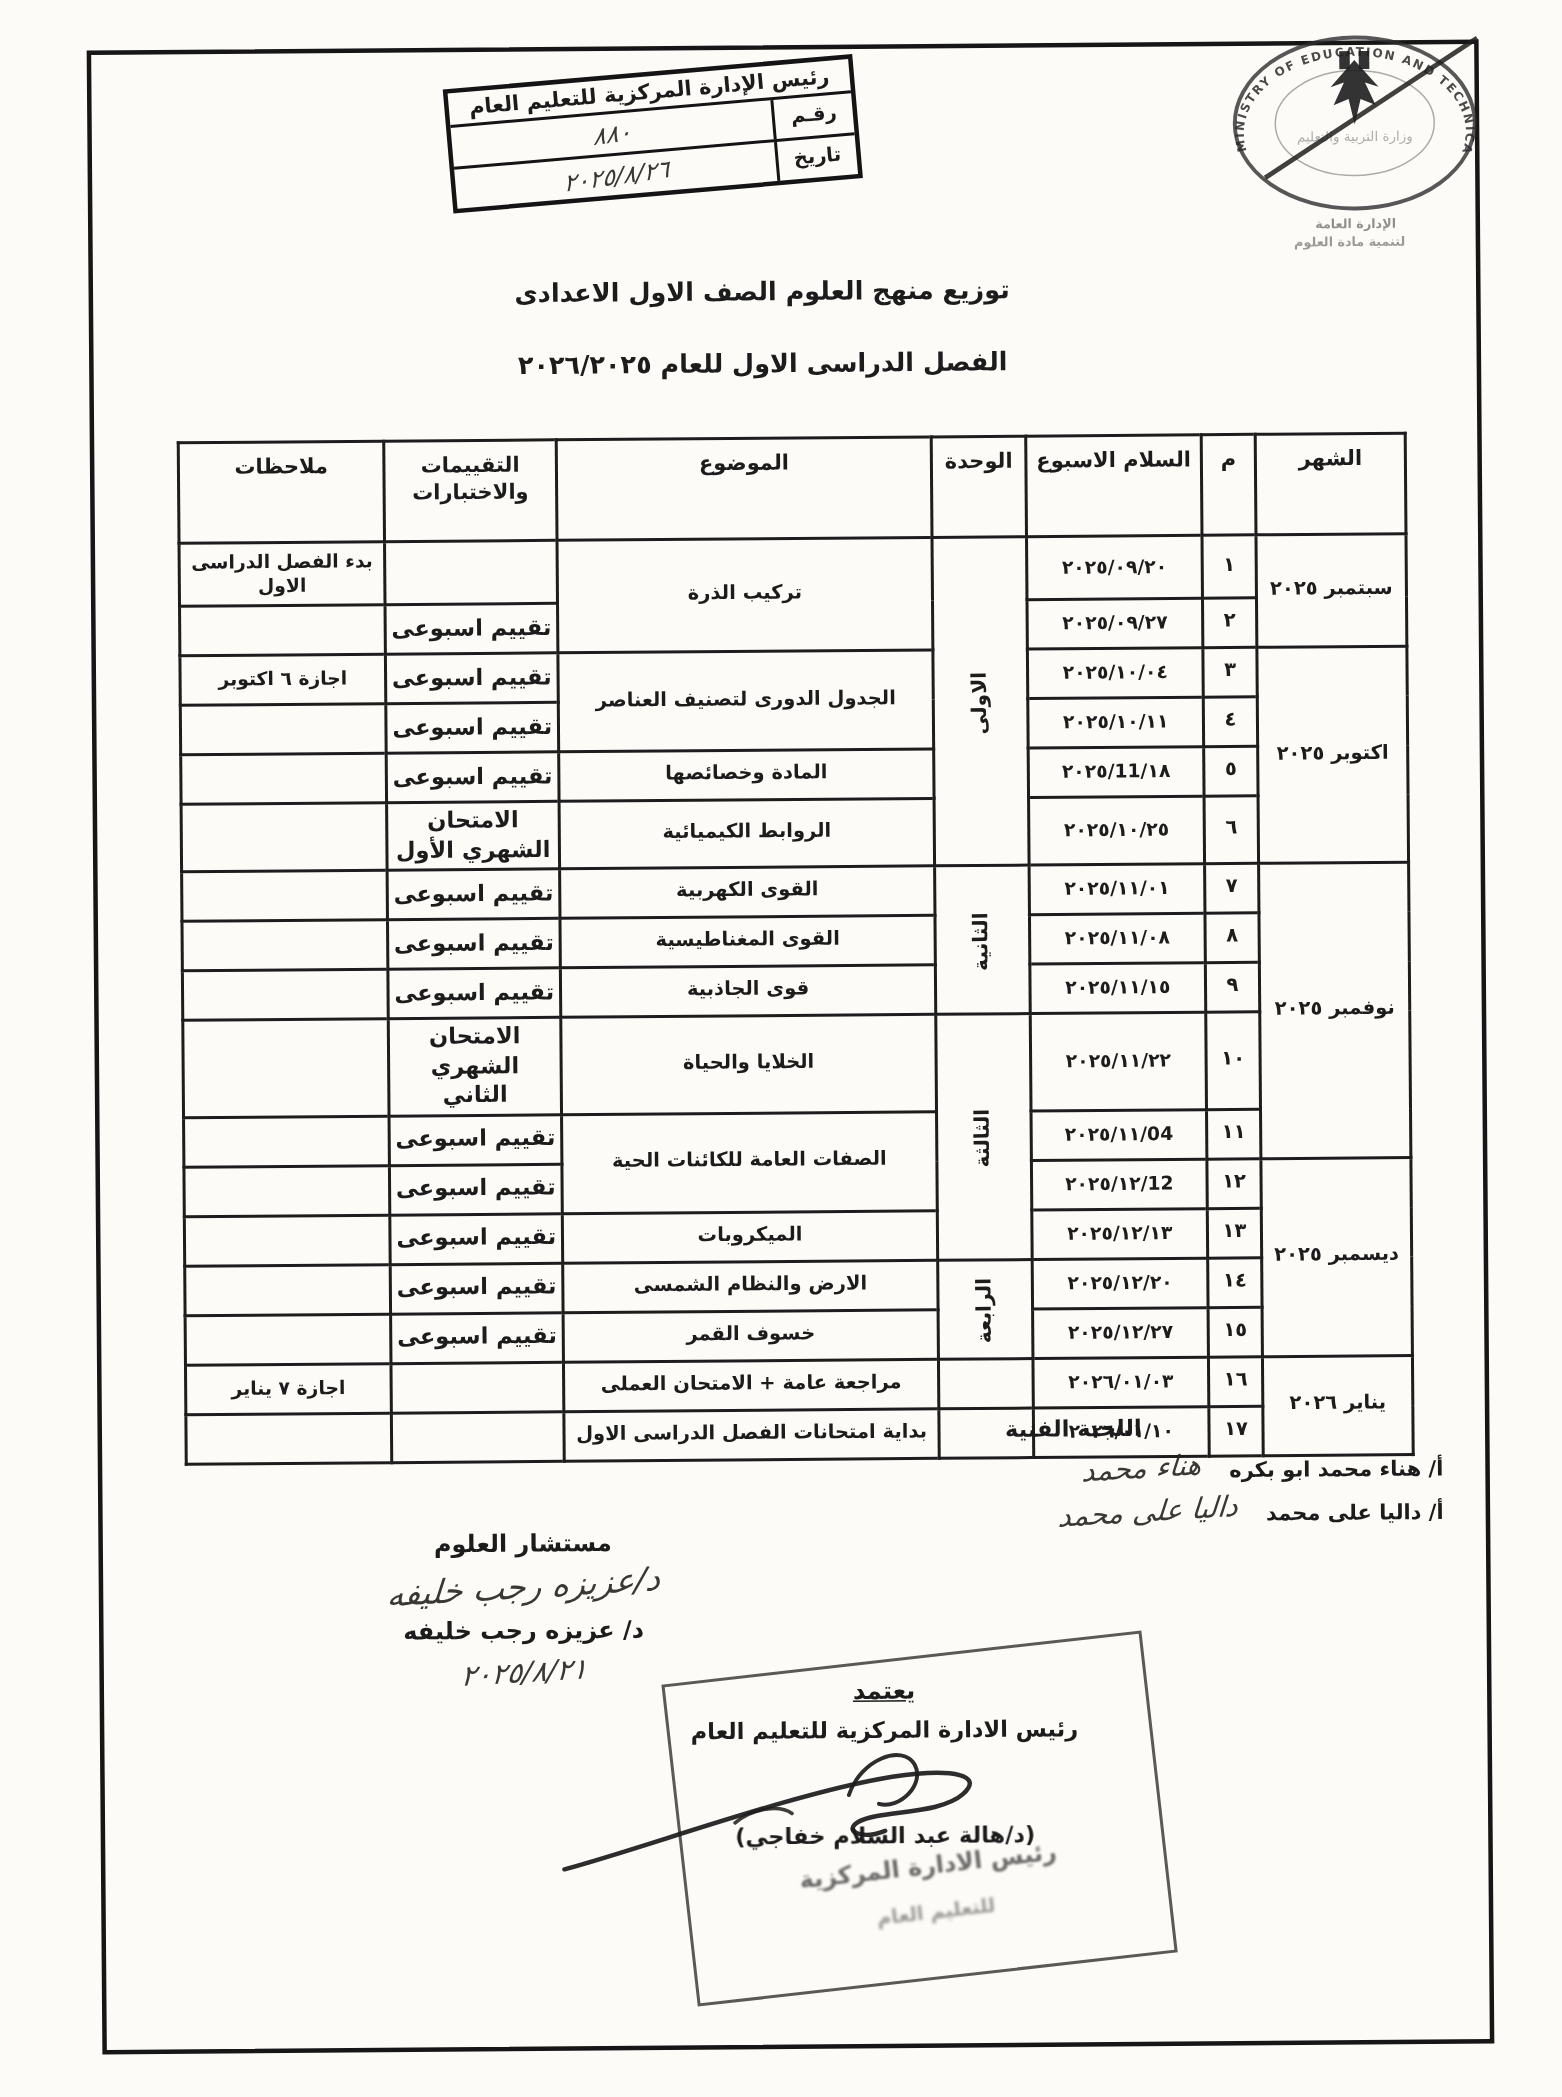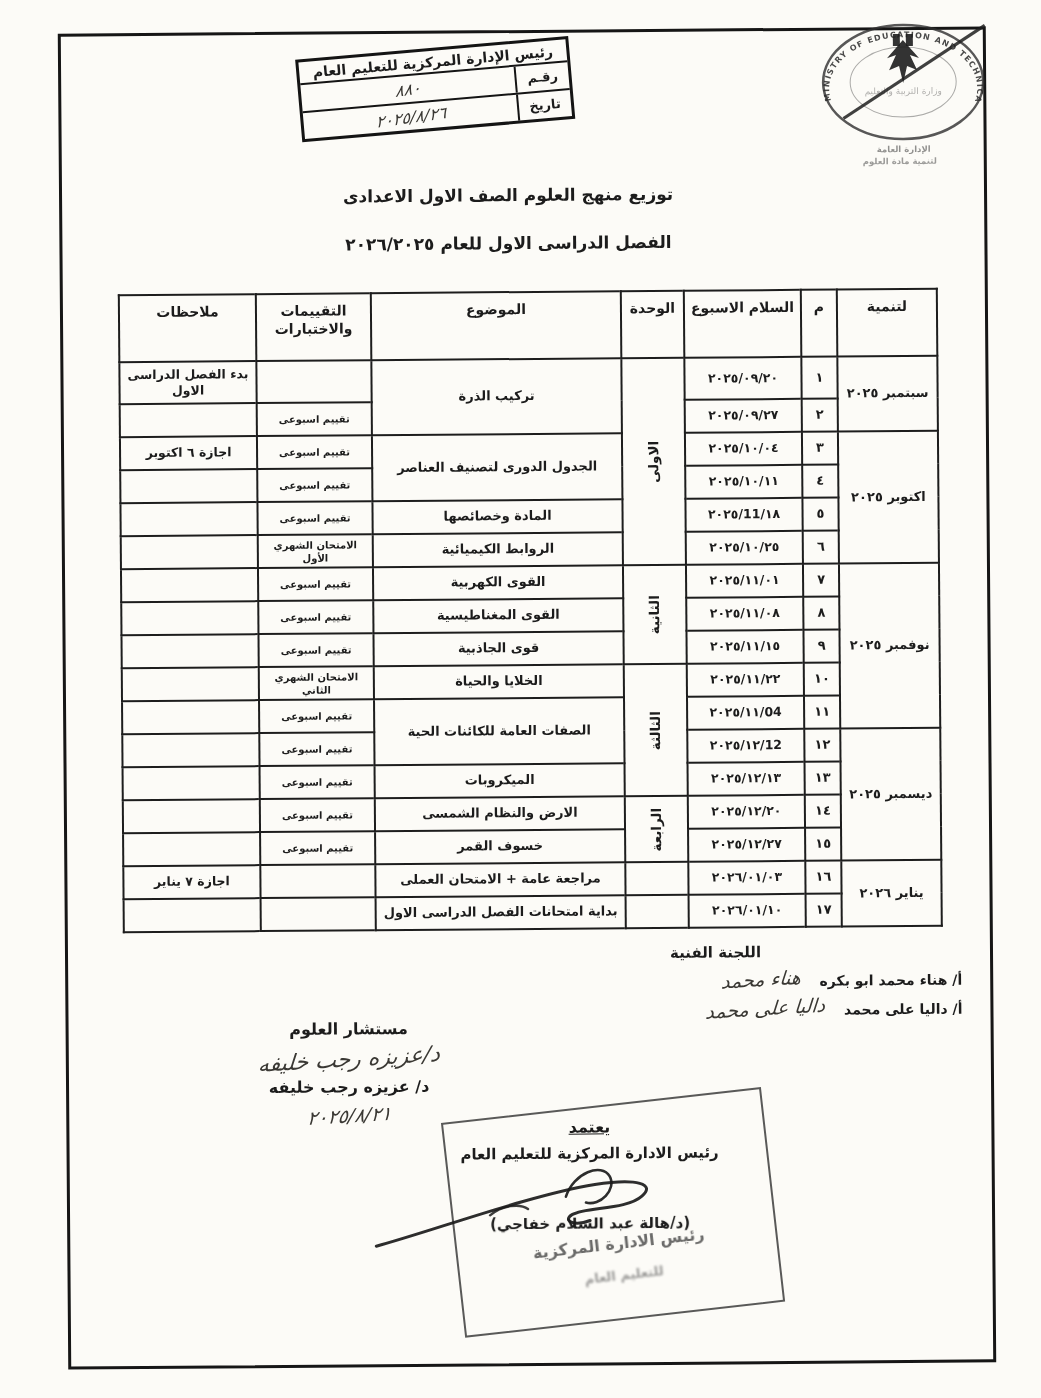--- a/index.html
+++ b/index.html
@@ -64,21 +64,21 @@
   }
   table.sched th, table.sched td{
     border:2px solid #1d1d1d;
     font-weight:bold;text-align:center;vertical-align:middle;
     padding:2px 3px;line-height:1.3;
   }
   table.sched th{font-size:14px;vertical-align:top;padding-top:7px;height:56px;}
   td.num{font-size:13px;}
   td.date{font-size:12.5px;direction:ltr;}
   td.topic{font-size:13px;}
-  td.assess{font-size:10px;}
+  td.assess{font-size:15px;}
   td.notes{font-size:12.5px;}
   td.month{font-size:13px;vertical-align:top;padding-top:5px;white-space:nowrap;}
   td.unit{padding:0;}
   .unit-label{
     display:inline-block;transform:rotate(-90deg);
     white-space:nowrap;font-weight:bold;font-size:13.5px;
   }
   tr.r{height:33px;}
   tr.r1{height:42px;}
 
@@ -165,21 +165,21 @@
           <col style="width:100px">
             <col style="width:36px">
             <col style="width:117px">
             <col style="width:63px">
           <col style="width:250px">
             <col style="width:115px">
             <col style="width:137px">
         </colgroup>
         <thead>
           <tr>
-            <th>لتنمية</th>
+            <th>الشهر</th>
             <th>م</th>
             <th>السلام الاسبوع</th>
             <th>الوحدة</th>
             <th>الموضوع</th>
             <th>التقييمات والاختبارات</th>
             <th>ملاحظات</th>
           </tr>
         </thead>
         <tbody>
           <tr class="r r1">

